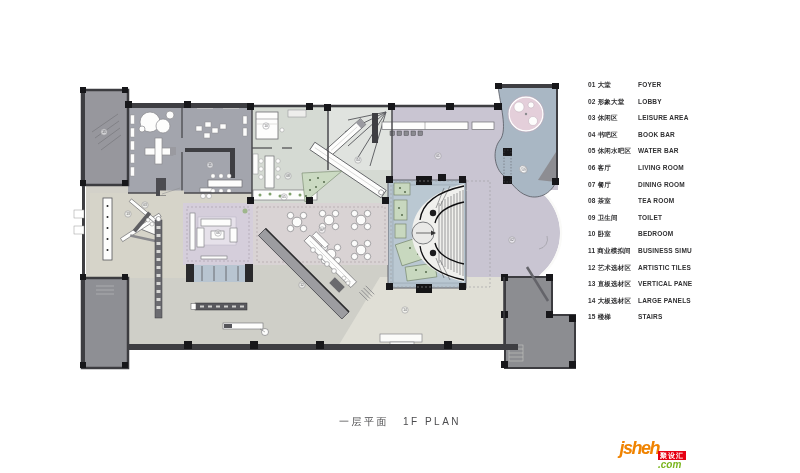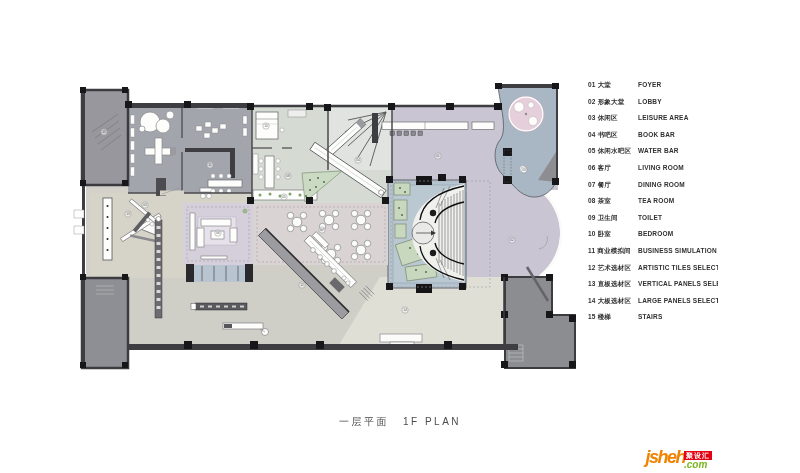--- a/index.html
+++ b/index.html
@@ -1,31 +1,31 @@
 <!DOCTYPE html>
 <html><head>
 <meta charset="utf-8">
 <style>
   html,body{margin:0;padding:0;background:#ffffff;}
   #canvas{position:relative;width:692px;height:473px;background:#ffffff;overflow:hidden;
-          font-family:"Liberation Sans","DejaVu Sans",sans-serif;padding-left:26px;}
+          font-family:"Liberation Sans","DejaVu Sans",sans-serif;}
   #plan-svg{position:absolute;left:60px;top:70px;}
   
   #legend{position:absolute;left:588px;top:78px;width:175px;}
   .legend-row{position:relative;height:16.6px;font-size:6.5px;font-weight:700;color:#303032;white-space:nowrap;}
   .legend-zh{position:absolute;left:0;top:3px;letter-spacing:.2px;}
   .legend-en{position:absolute;left:50px;top:3px;letter-spacing:.2px;}
   
   #plan-title{position:absolute;left:280px;top:415px;width:240px;text-align:center;
               font-size:10px;color:#4c4c4e;letter-spacing:2.5px;}
   #plan-title .zh{margin-right:14px;}
   
   #logo{position:absolute;right:6px;bottom:3px;display:flex;align-items:flex-start;line-height:1;}
   .logo-main{font-size:18px;font-weight:800;font-style:italic;color:#f08300;letter-spacing:-1.5px;}
-  .logo-side{display:flex;flex-direction:column;margin-left:-1px;margin-top:3px;justify-content:center;}
+  .logo-side{display:flex;flex-direction:column;margin-left:-1px;margin-top:12px;justify-content:center;}
   .logo-badge{background:#e60012;color:#ffffff;font-size:7px;font-weight:700;padding:1px 2px;letter-spacing:1px;}
   .logo-tld{color:#7ab51d;font-size:10px;font-weight:800;font-style:italic;margin-top:0px;text-align:left;}
 </style>
 </head>
 <body>
 
 <div id="canvas">
 
   <svg id="plan-svg" width="520" height="300" viewBox="0 0 520 300" xmlns="http://www.w3.org/2000/svg">
 

